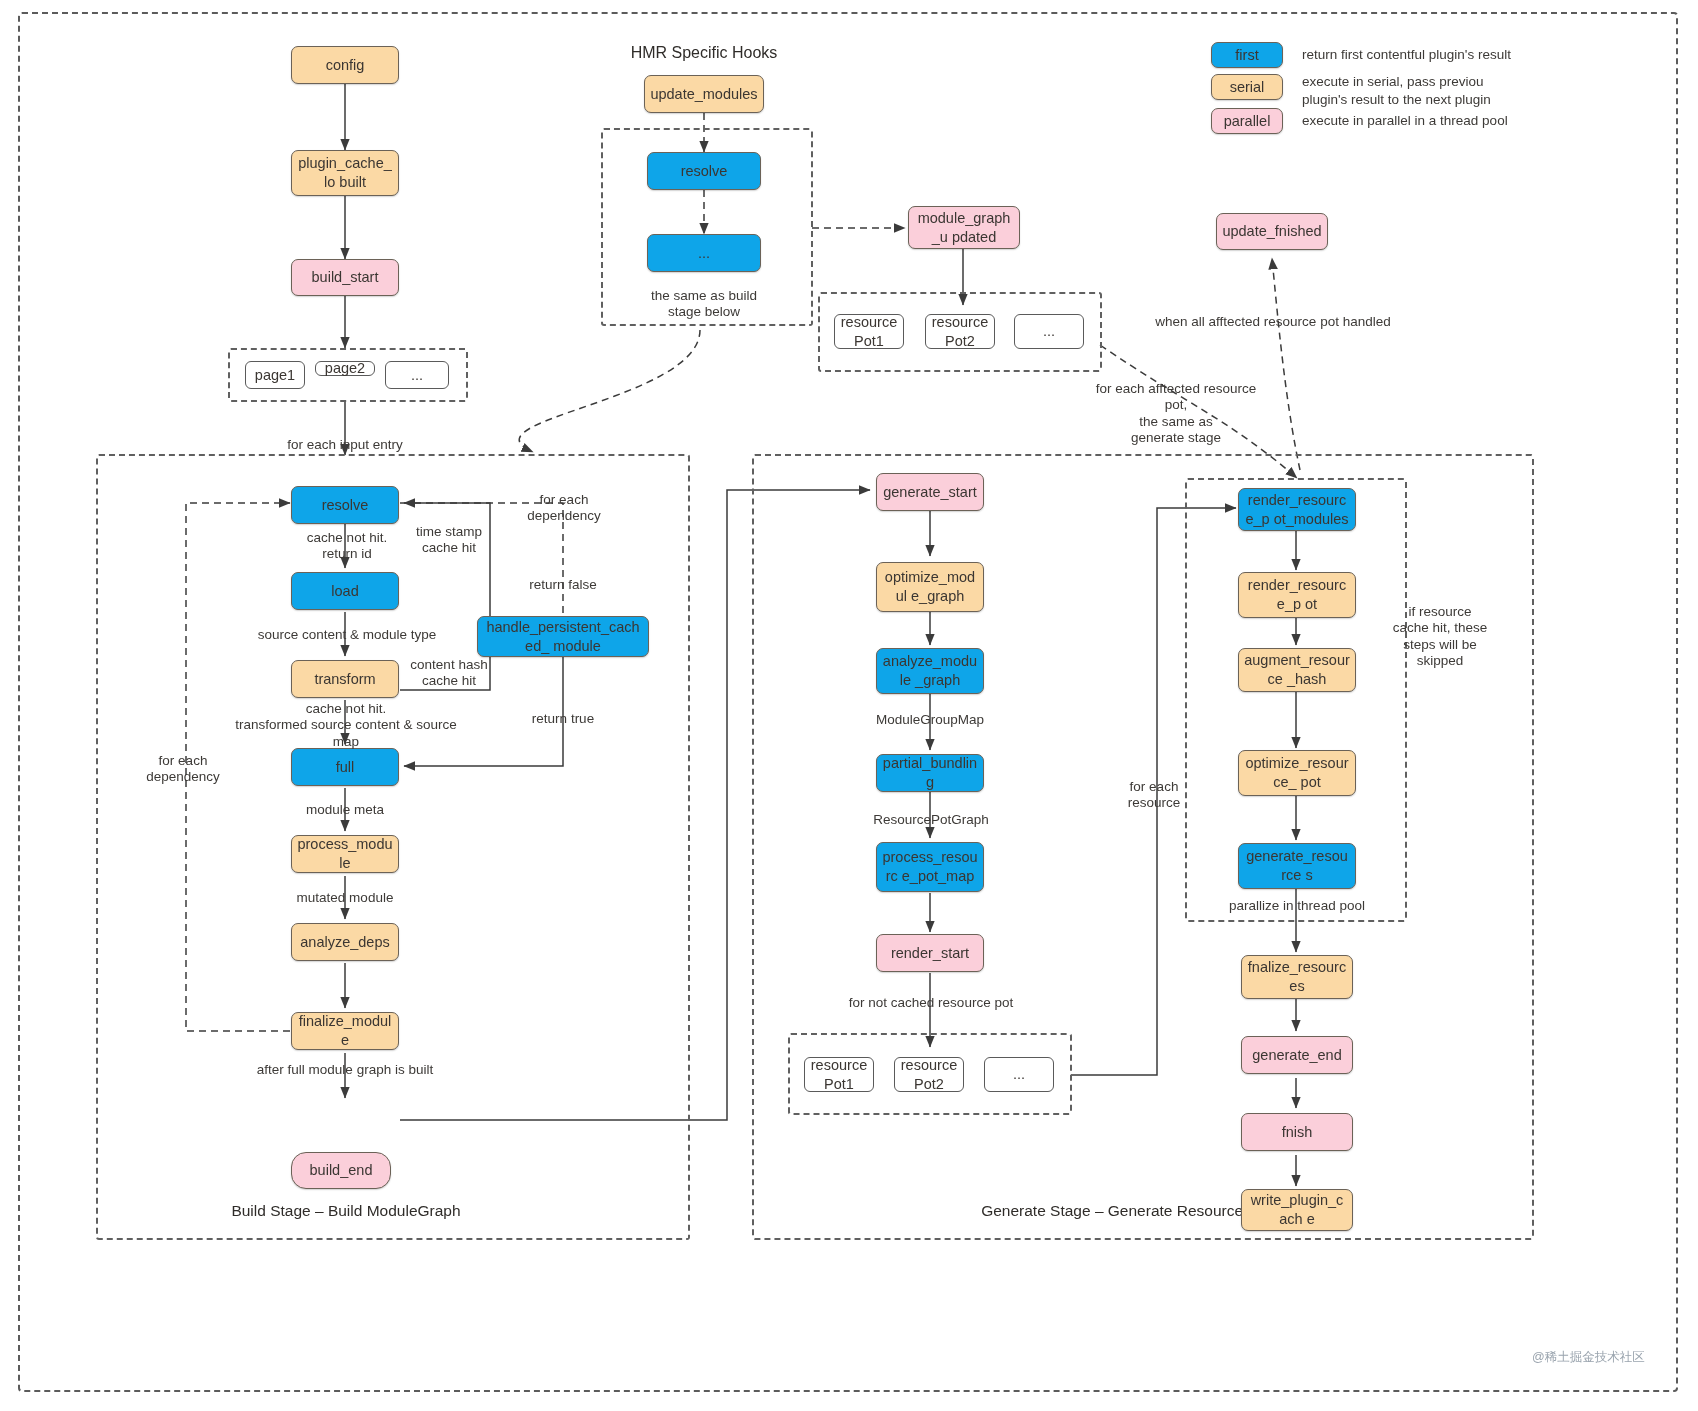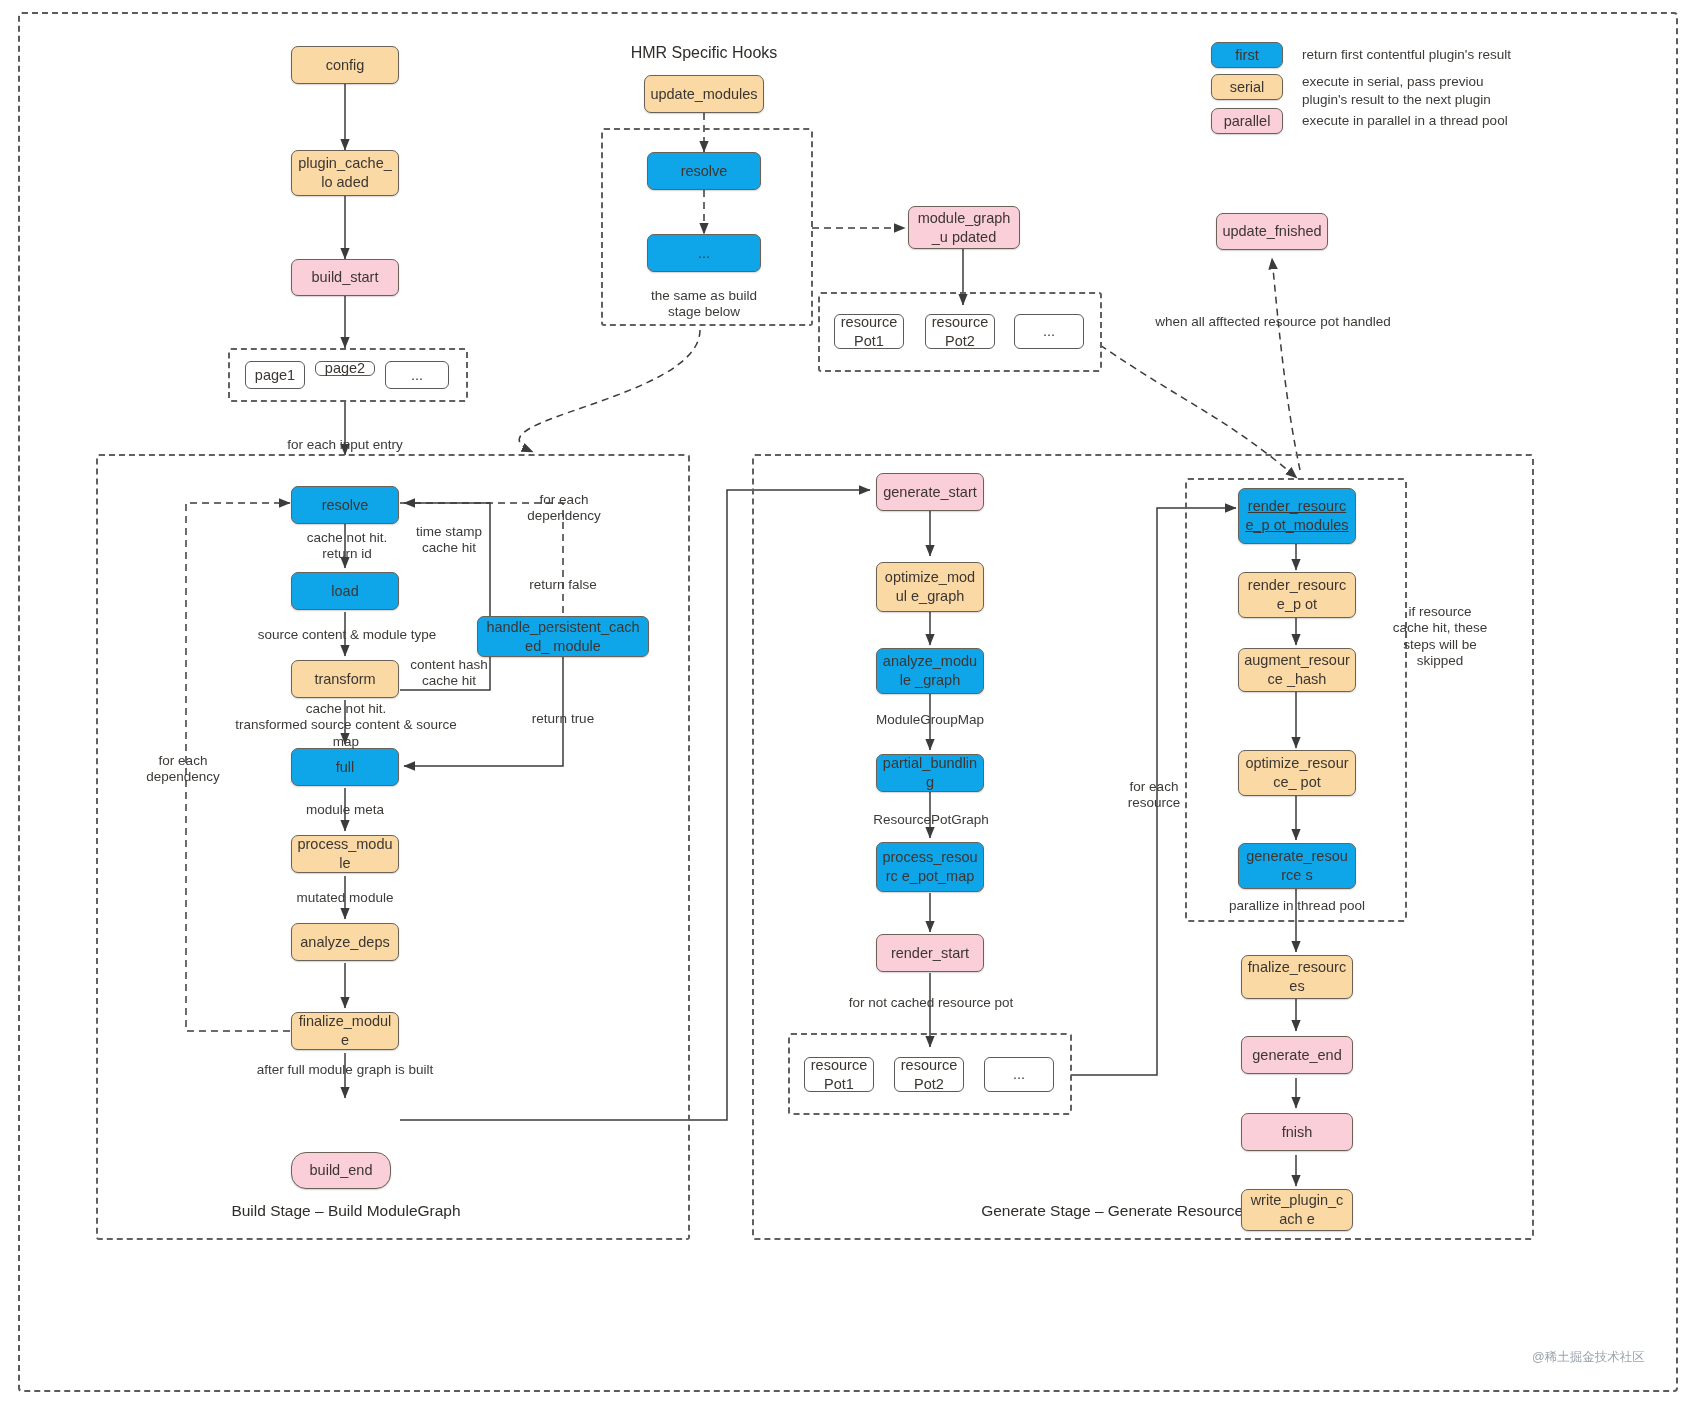--- a/index.html
+++ b/index.html
@@ -171,21 +171,21 @@
   <div class="node n-serial" style="left:1211px; top:74px; width:72px; height:26px;">serial</div>
   <div class="legend-text" style="left:1302px; top:73px; width:310px;">execute in serial, pass previou
 plugin's result to the next plugin</div>
 
   <div class="node n-parallel" style="left:1211px; top:108px; width:72px; height:26px;">parallel</div>
   <div class="legend-text" style="left:1302px; top:112px; width:310px;">execute in parallel in a thread pool</div>
 
   <div class="node n-serial" style="left:291px; top:46px; width:108px; height:38px;">config</div>
 
   <div class="node n-serial" style="left:291px; top:150px; width:108px; height:46px;">plugin_cache_lo
-aded</div>
+built</div>
 
   <div class="node n-parallel" style="left:291px; top:259px; width:108px; height:37px;">build_start</div>
 
   <div class="group" style="left:228px; top:348px; width:240px; height:54px;"></div>
   <div class="node n-plain" style="left:245px; top:361px; width:60px; height:28px;">page1</div>
   <div class="node n-plain" style="left:315px; top:361px; width:60px; height:15px;">page2</div>
   <div class="node n-plain" style="left:385px; top:361px; width:64px; height:28px;">...</div>
 
   <div class="lbl" style="left:245px; top:437px; width:200px;">for each input entry</div>
 
@@ -207,20 +207,23 @@
   <div class="node n-plain" style="left:834px; top:314px; width:70px; height:35px;">resource
 Pot1</div>
   <div class="node n-plain" style="left:925px; top:314px; width:70px; height:35px;">resource
 Pot2</div>
   <div class="node n-plain" style="left:1014px; top:314px; width:70px; height:35px;">...</div>
 
   <div class="node n-parallel" style="left:1216px; top:213px; width:112px; height:37px;">update_fnished</div>
 
   <div class="lbl" style="left:1063px; top:314px; width:420px;">when all afftected resource pot handled</div>
 
+  <div class="lbl" style="left:1083px; top:381px; width:186px;">for each afftected resource pot,
+the same as
+generate stage</div>
 
   <div class="group" style="left:96px; top:454px; width:594px; height:786px;"></div>
   <div class="stage-label" style="left:163px; top:1202px; width:366px;">Build Stage – Build ModuleGraph</div>
 
   <div class="group" style="left:183px; top:472px; width:506px; height:561px; border:none;"></div>
 
   <div class="node n-first" style="left:291px; top:486px; width:108px; height:38px;">resolve</div>
   <div class="node n-first" style="left:291px; top:572px; width:108px; height:38px;">load</div>
   <div class="node n-serial" style="left:291px; top:660px; width:108px; height:38px;">transform</div>
   <div class="node n-first" style="left:291px; top:748px; width:108px; height:38px;">full</div>
@@ -273,21 +276,21 @@
 Pot1</div>
   <div class="node n-plain" style="left:894px; top:1057px; width:70px; height:35px;">resource
 Pot2</div>
   <div class="node n-plain" style="left:984px; top:1057px; width:70px; height:35px;">...</div>
 
   <div class="lbl" style="left:1108px; top:779px; width:92px;">for each
 resource</div>
 
   <div class="group" style="left:1185px; top:478px; width:222px; height:444px;"></div>
 
-  <div class="node n-first" style="left:1238px; top:488px; width:118px; height:56px;text-decoration:underline;">render_resource_p
+  <div class="node n-first" style="left:1238px; top:488px; width:118px; height:43px;">render_resource_p
 ot_modules</div>
   <div class="node n-serial" style="left:1238px; top:572px; width:118px; height:46px;">render_resource_p
 ot</div>
   <div class="node n-serial" style="left:1238px; top:648px; width:118px; height:44px;">augment_resource
 _hash</div>
   <div class="node n-serial" style="left:1238px; top:750px; width:118px; height:46px;">optimize_resource_
 pot</div>
   <div class="node n-first" style="left:1238px; top:843px; width:118px; height:46px;">generate_resource
 s</div>
 

